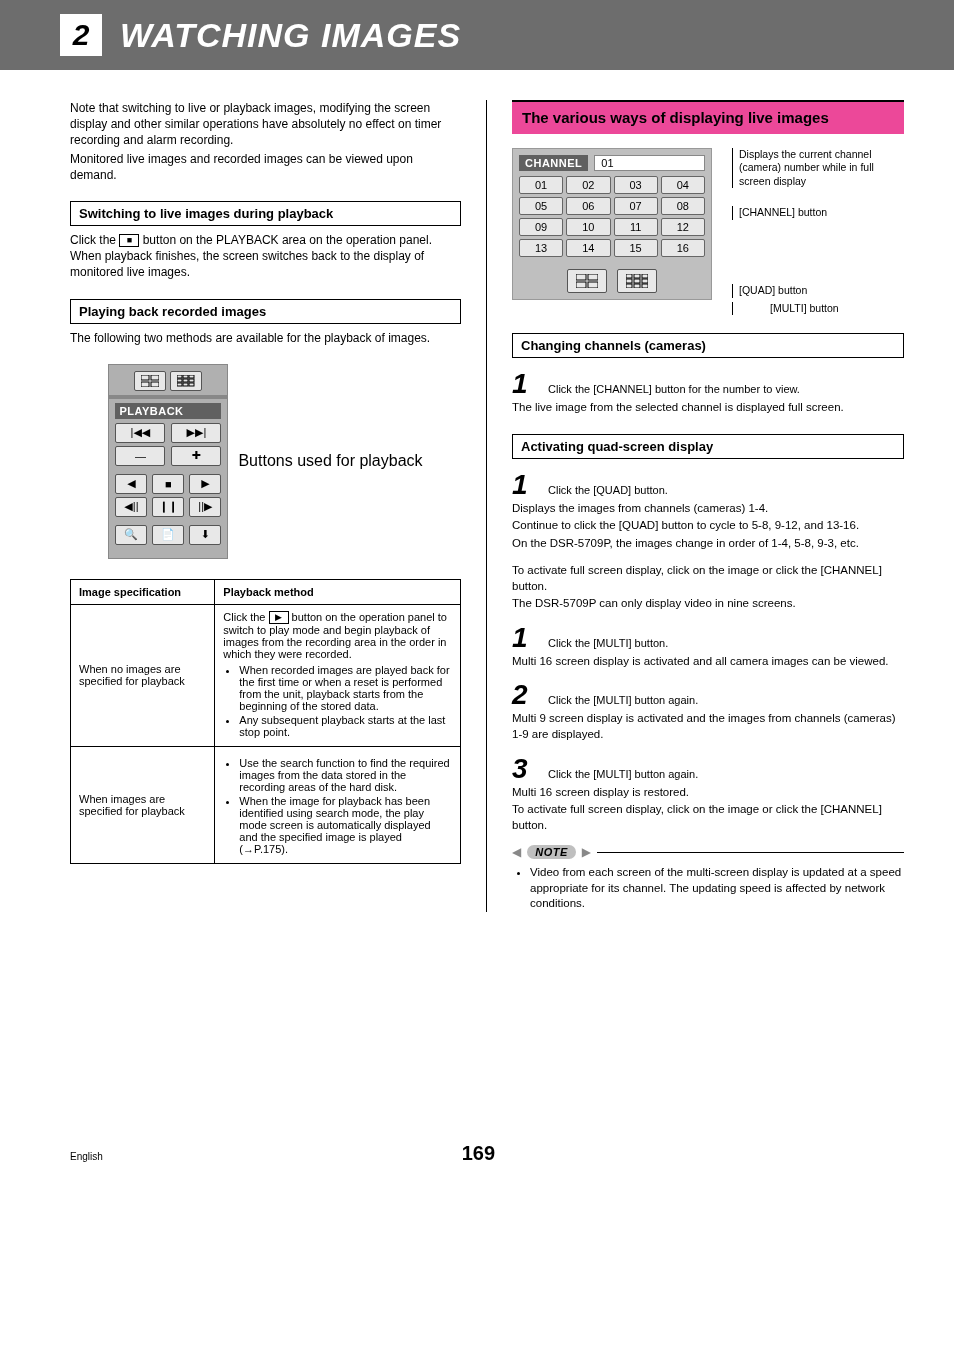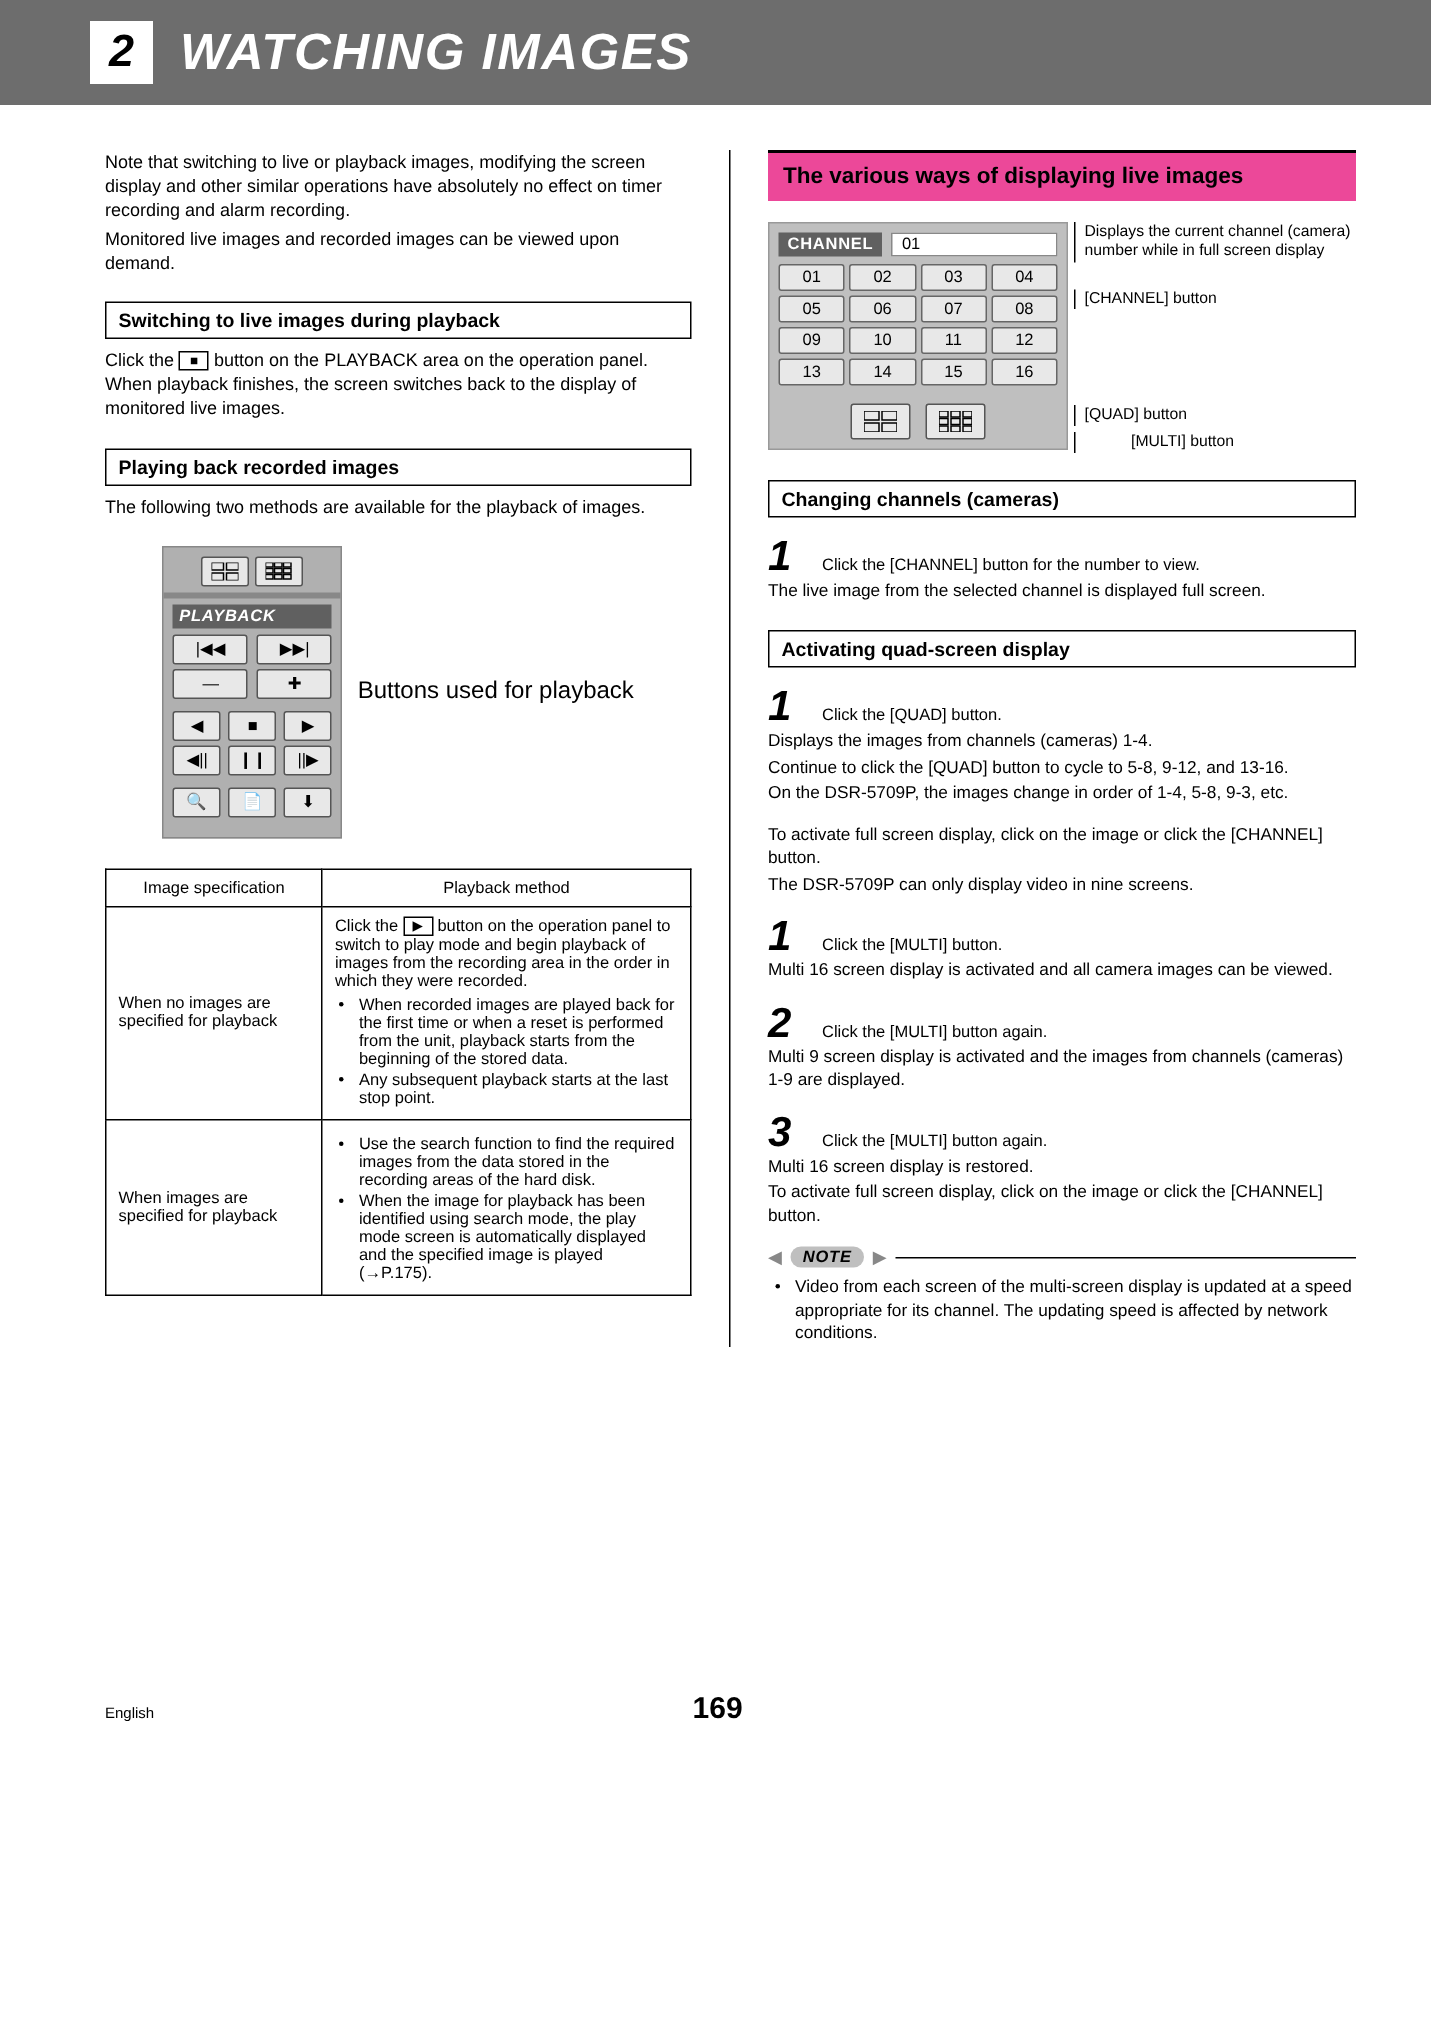--- a/index.html
+++ b/index.html
@@ -99,21 +99,21 @@
     border-collapse: collapse;
     margin-top: 20px;
     font-size: 11px;
   }
   .tbl th, .tbl td {
     border: 1px solid #000;
     padding: 6px 8px;
     vertical-align: middle;
     text-align: left;
   }
-  .tbl th { font-weight: 400; text-align: center; }
+  .tbl th { font-weight: 700; text-align: left; }
   .tbl ul { list-style: disc; padding-left: 16px; margin-top: 4px; }
   .tbl ul li { margin-bottom: 2px; }
 
   
   .panel-wrap {
     display: flex;
     align-items: center;
     justify-content: center;
     gap: 10px;
     margin: 18px 0 4px 0;
@@ -127,42 +127,41 @@
   .panel-top-row { display: flex; justify-content: center; gap: 4px; margin-bottom: 4px; }
   .panel-title {
     background: #606060;
     color: #fff;
     font-family: Arial, sans-serif;
     font-weight: 700;
     font-size: 11px;
     padding: 2px 4px;
     margin: 2px 0 4px 0;
     letter-spacing: 0.5px;
-    font-style: italic;
   }
   .btn-row { display: flex; justify-content: space-between; gap: 3px; margin: 3px 0; }
   .pbtn {
     background: #e8e8e8;
     border: 1px solid #555;
     border-radius: 2px;
     display: flex;
     align-items: center;
     justify-content: center;
     font-size: 11px;
     width: 32px;
     height: 20px;
   }
   .pbtn.wide { width: 50px; }
   .caption { font-size: 16px; line-height: 1.3; }
 
   
   .panel-row2 {
     display: flex;
     align-items: flex-start;
-    gap: 4px;
+    gap: 20px;
     margin: 14px 0 16px 0;
   }
   .cpanel {
     background: #bfbfbf;
     border: 1px solid #999;
     padding: 6px;
     width: 200px;
     flex-shrink: 0;
   }
   .ch-label {

